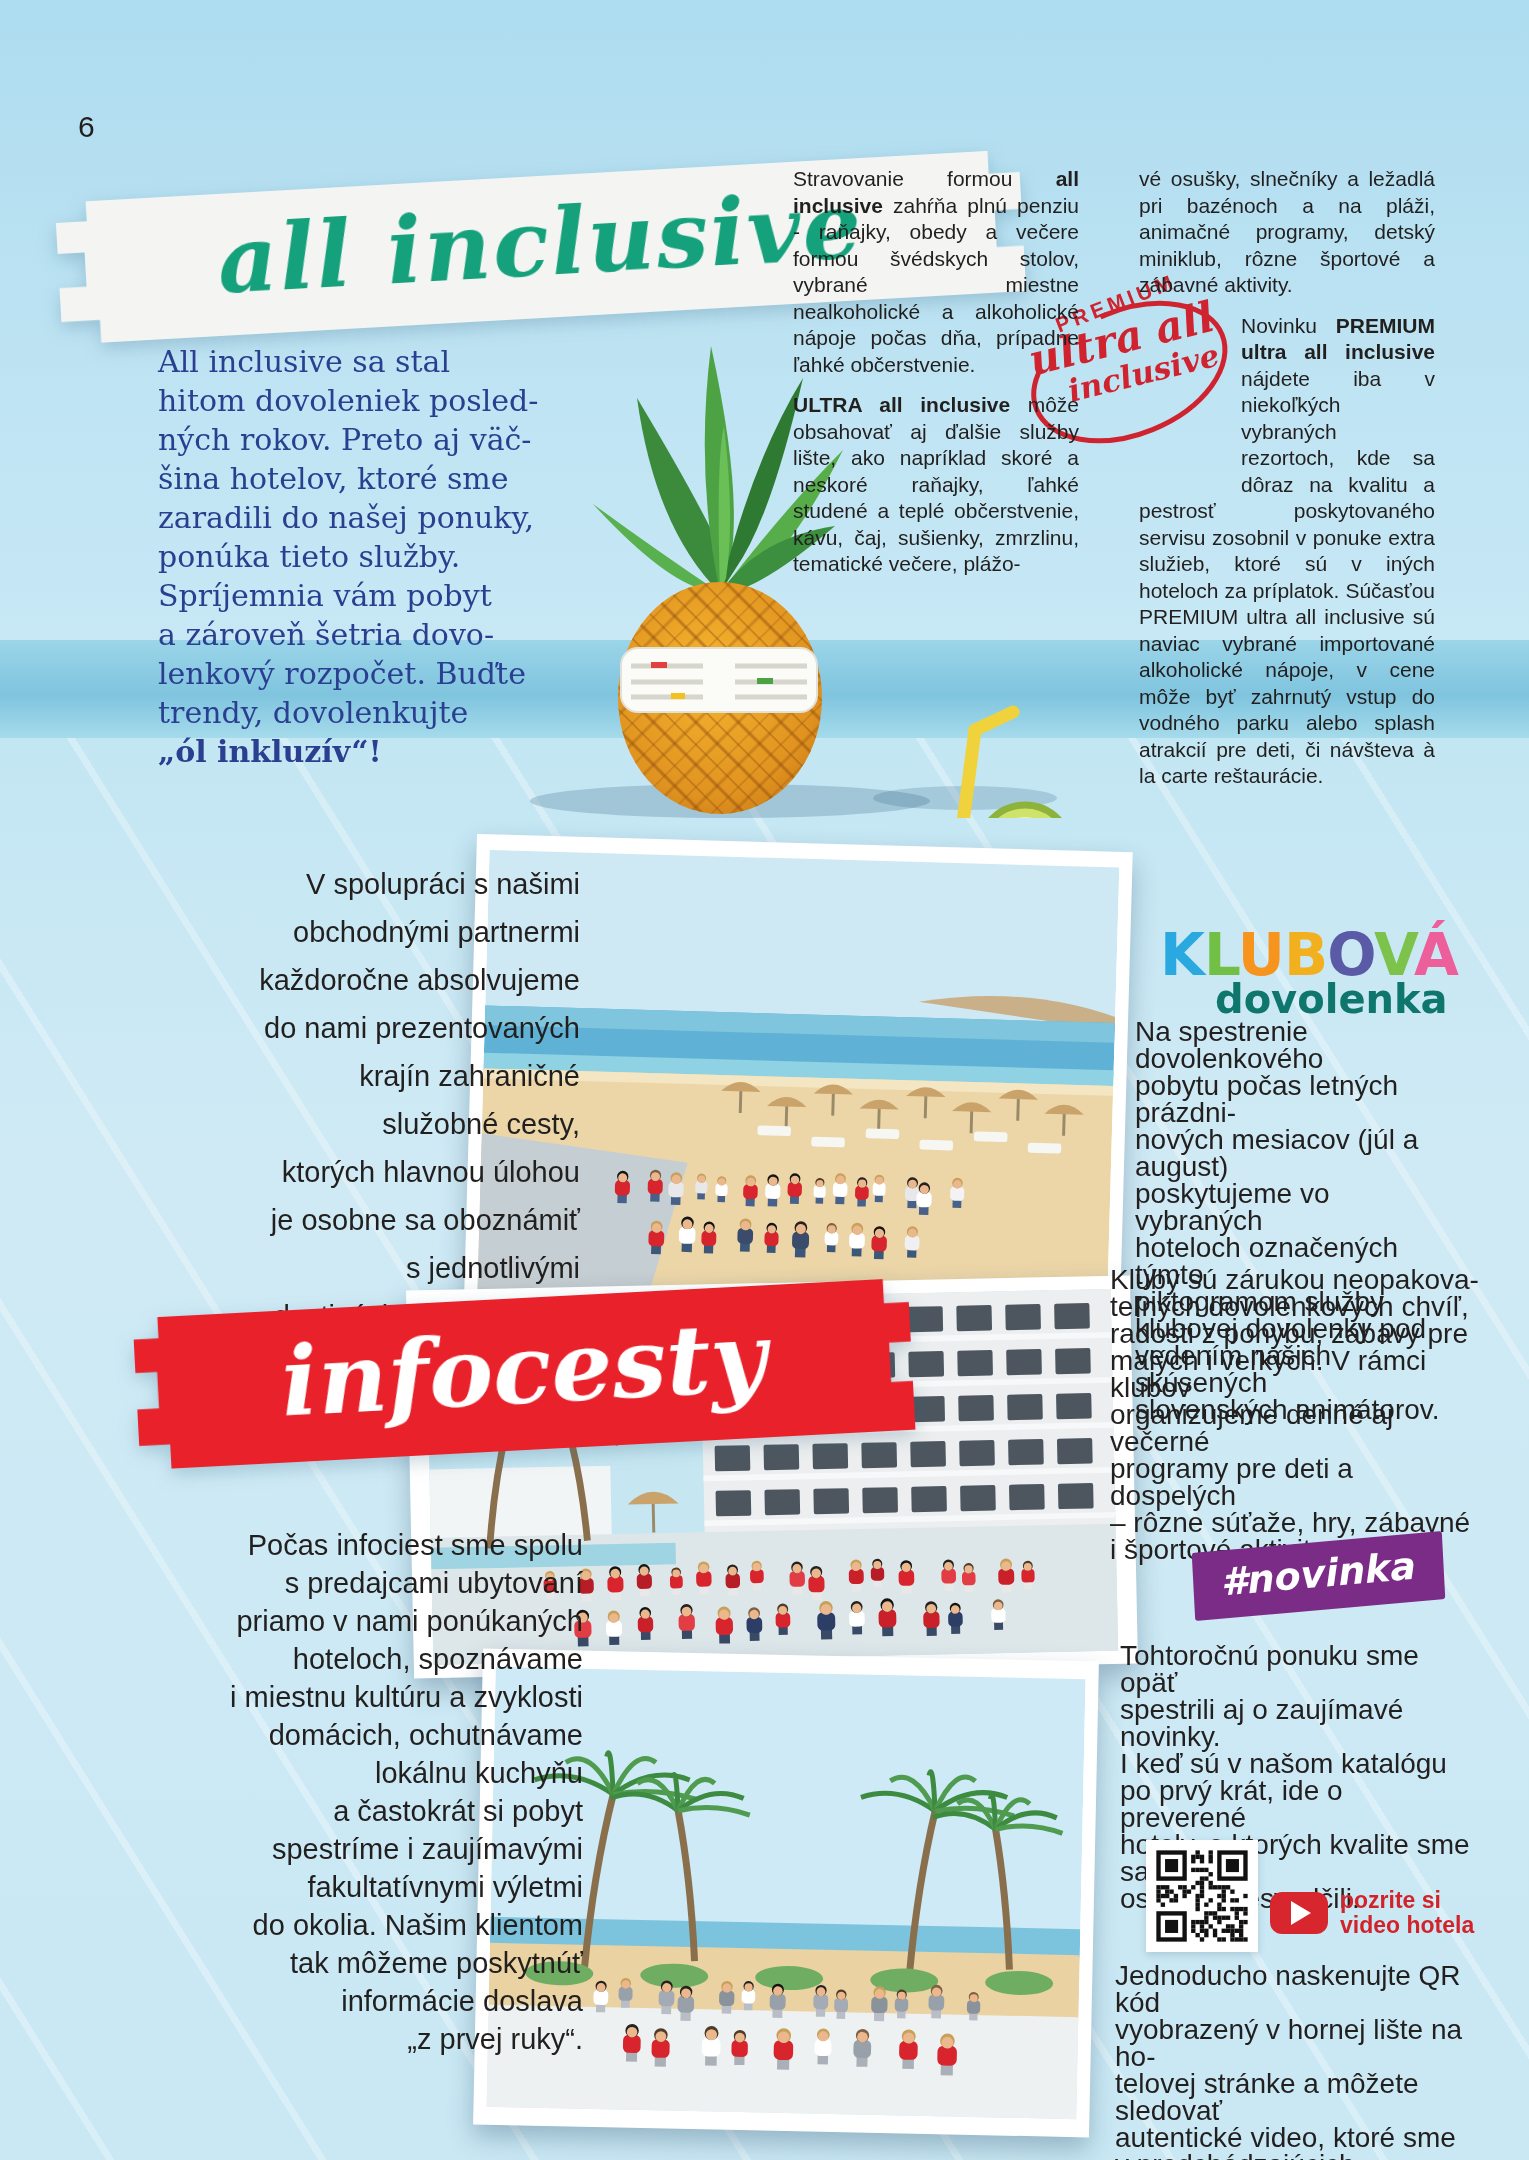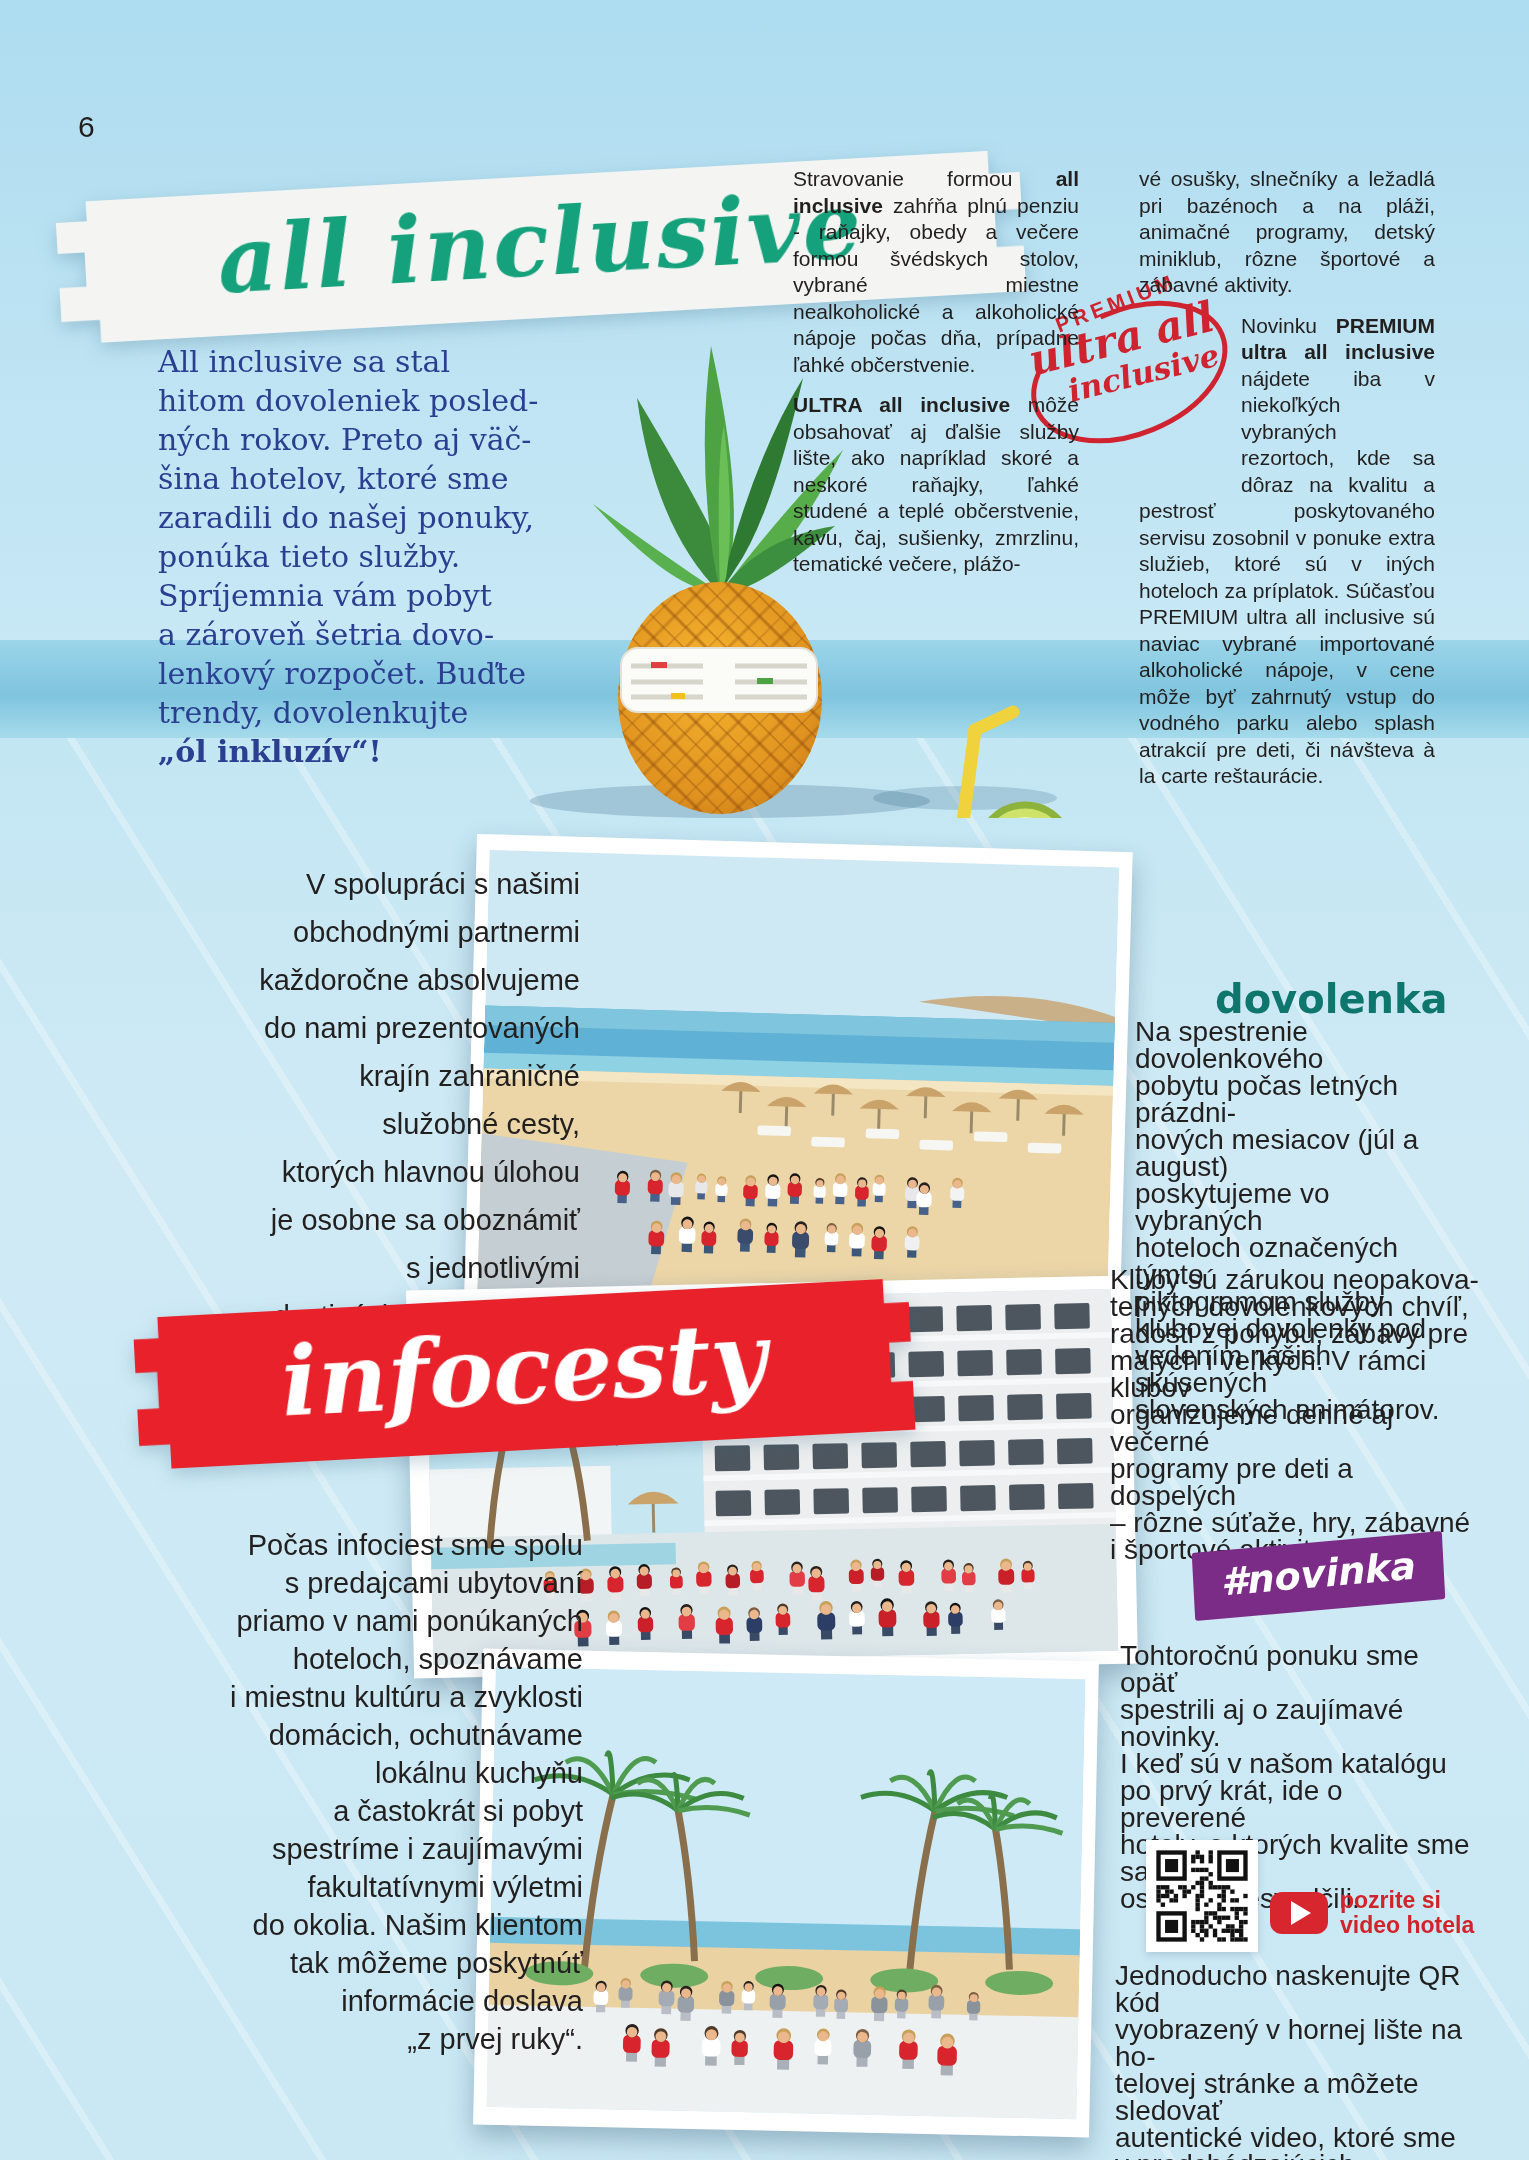--- a/index.html
+++ b/index.html
@@ -681,20 +681,21 @@
 lokálnu kuchyňu
 a častokrát si pobyt
 spestríme i zaujímavými
 fakultatívnymi výletmi
 do okolia. Našim klientom
 tak môžeme poskytnúť
 informácie doslava
 „z prvej ruky“.</div>
 
 <div id="klublogo">
+  <div id="klubword"><span style="color: rgb(42, 169, 224);">K</span><span style="color: rgb(113, 191, 68);">L</span><span style="color: rgb(247, 148, 30);">U</span><span style="color: rgb(242, 176, 30);">B</span><span style="color: rgb(91, 90, 166);">O</span><span style="color: rgb(125, 194, 74);">V</span><span style="color: rgb(236, 95, 155);">Á</span></div>
   <div id="klubsub">dovolenka</div>
 </div>
 <div id="klubp1" class="ctr">Na spestrenie dovolenkového
 pobytu počas letných prázdni-
 nových mesiacov (júl a august)
 poskytujeme vo vybraných
 hoteloch označených týmto
 piktogramom služby
 klubovej dovolenky pod
 vedením našich skúsených

